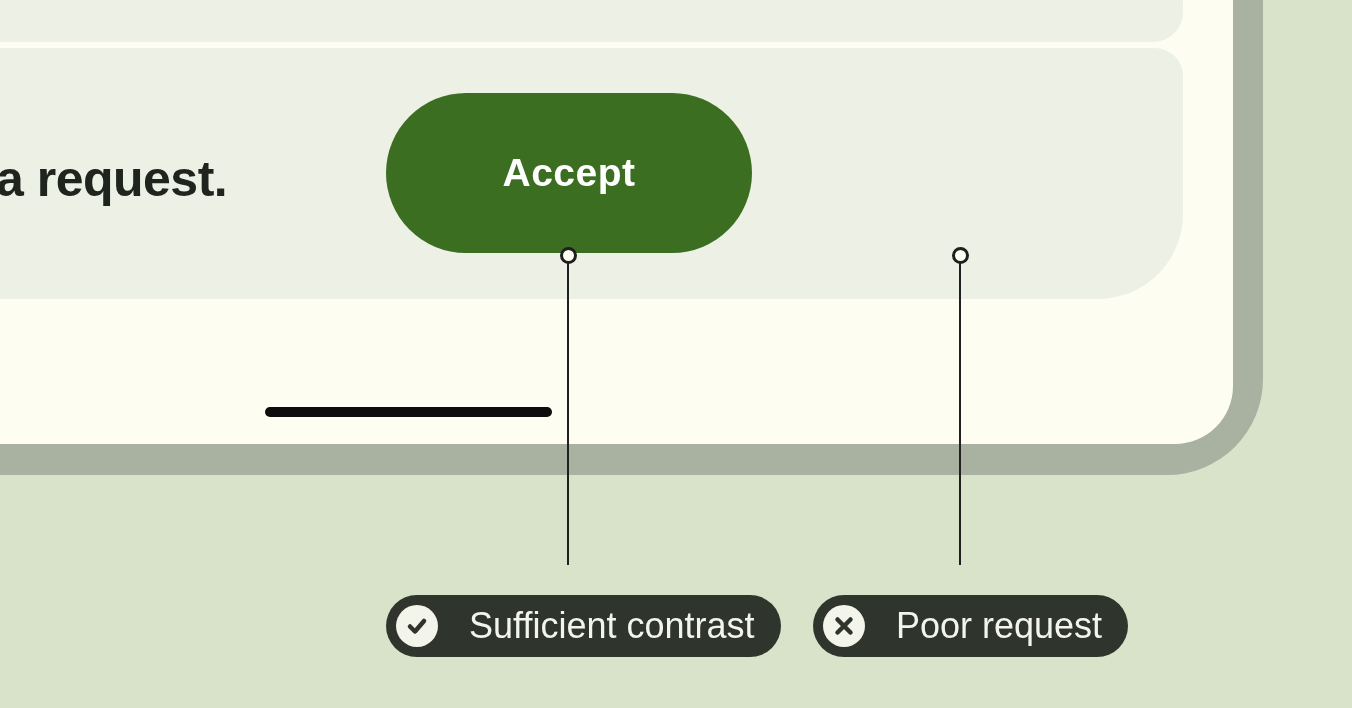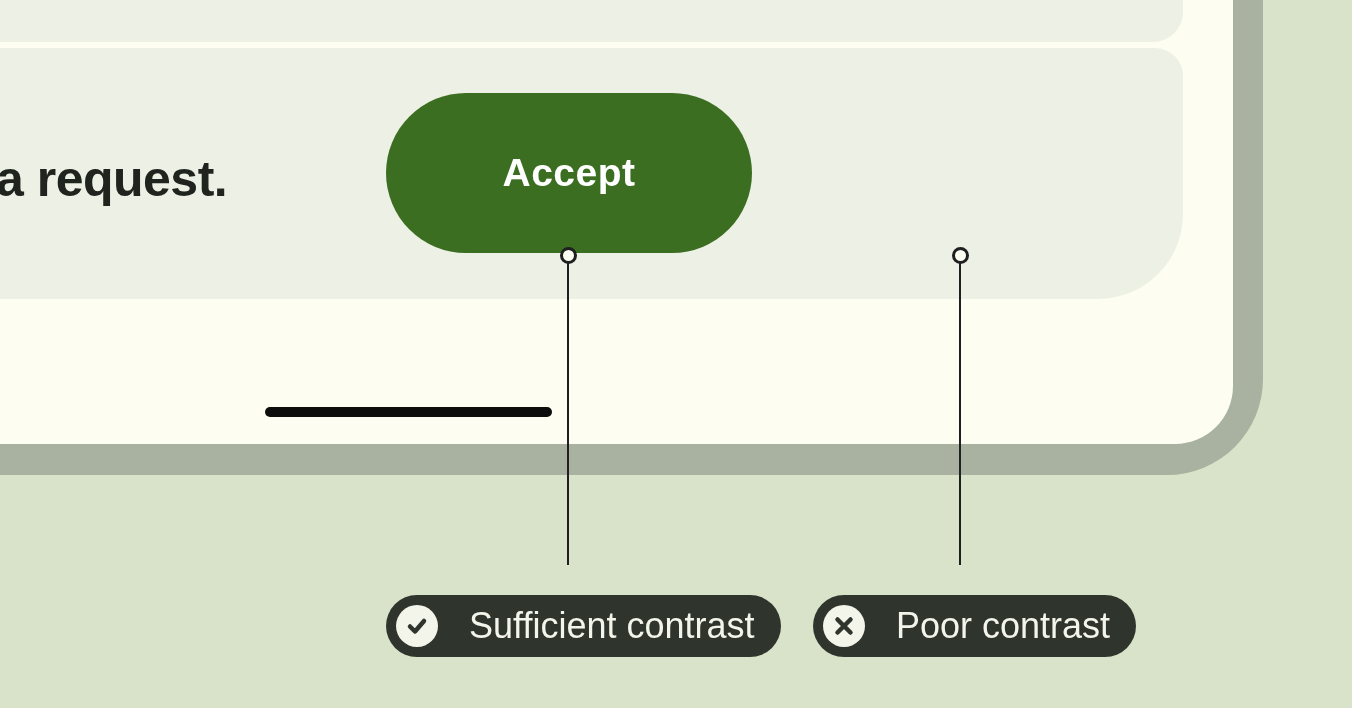--- a/index.html
+++ b/index.html
@@ -96,16 +96,16 @@
     </span>
     <span>Sufficient contrast</span>
   </div>
 
   <div class="callout callout-poor">
     <span class="callout-icon">
       <svg width="24" height="24" viewBox="0 0 24 24" fill="none">
         <path d="M5.5 5.5l13 13M18.5 5.5l-13 13" stroke="#2f342d" stroke-width="4.5" stroke-linecap="round"></path>
       </svg>
     </span>
-    <span>Poor contrast</span>
+    <span>Poor request</span>
   </div>
 
 </div>
 
 </body></html>

